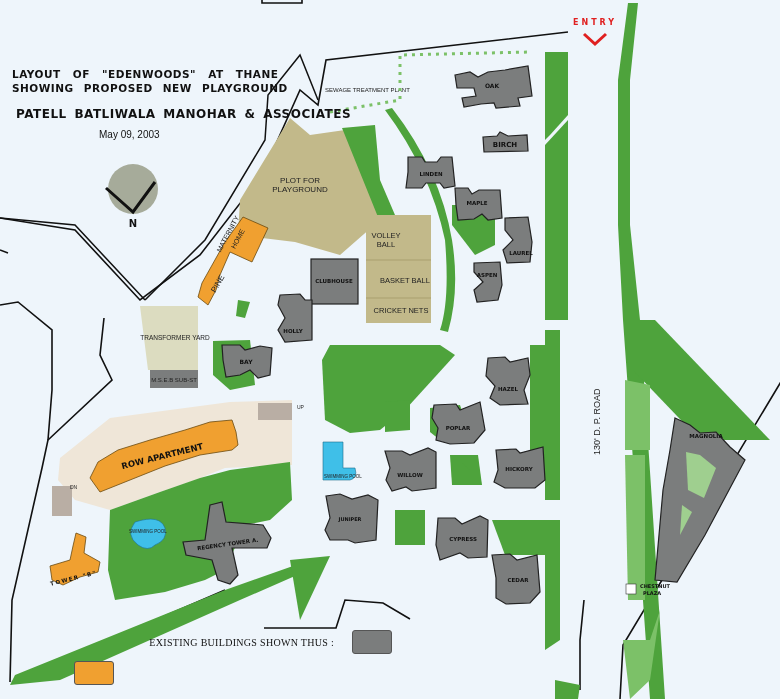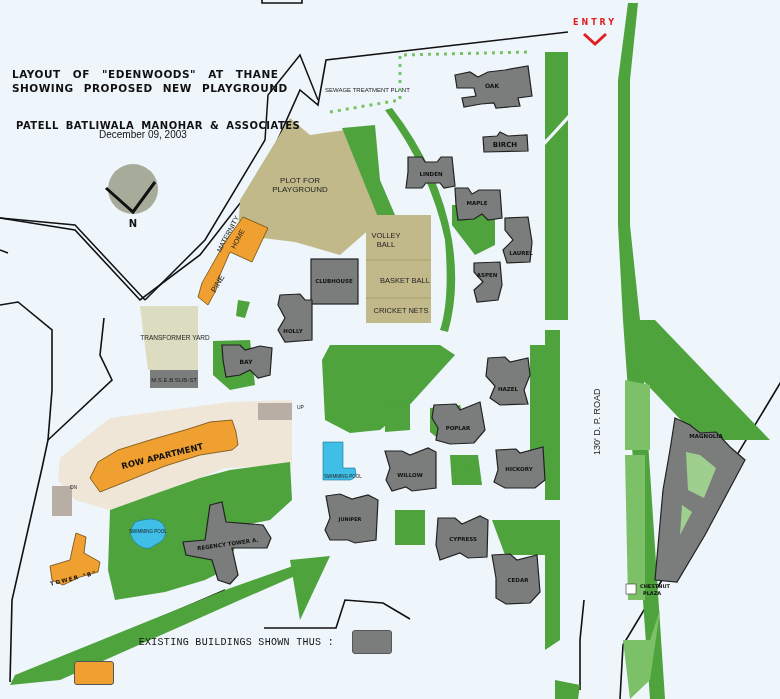--- a/index.html
+++ b/index.html
@@ -3,21 +3,21 @@
 <meta charset="utf-8">
 <style>
   html,body{margin:0;padding:0;}
   body{width:780px;height:699px;background:#eef5fb;overflow:hidden;position:relative;font-family:"DejaVu Sans",sans-serif;}
   #map{position:absolute;left:0;top:0;width:780px;height:699px;}
   .title{position:absolute;font-family:"DejaVu Sans",sans-serif;font-weight:bold;color:#111;font-size:10.5px;letter-spacing:0.5px;white-space:nowrap;}
   .date{position:absolute;font-family:"Liberation Sans",sans-serif;font-size:10px;color:#111;white-space:nowrap;}
   .lbl{font-family:"DejaVu Sans",sans-serif;font-weight:bold;fill:#111;}
   .lbl-plain{font-family:"Liberation Sans",sans-serif;fill:#222;}
   .legend-row{position:absolute;display:flex;align-items:center;}
-  .legend-text{font-family:Liberation Mono, monospace;font-size:10px;color:#111;width:260px;text-align:right;margin-right:18px;letter-spacing:0.3px;}
+  .legend-text{font-family:Liberation Serif, serif;font-size:10px;color:#111;width:260px;text-align:right;margin-right:18px;letter-spacing:0.3px;}
   .swatch{width:38px;height:22px;border-radius:3px;border:1px solid #555;}
   .entry{position:absolute;left:573px;top:18px;color:#e02020;font-family:"DejaVu Sans",sans-serif;font-weight:bold;font-size:8px;letter-spacing:3px;}
 </style>
 </head>
 <body>
 
 <svg id="map" viewBox="0 0 780 699" xmlns="http://www.w3.org/2000/svg">
 
   <g fill="none" stroke="#111" stroke-width="1.6">
     <polyline points="0,0 0,0"></polyline>
@@ -188,22 +188,22 @@
 
   <g>
     <circle cx="133" cy="189" r="25" fill="#a6ab9a"></circle>
     <polyline points="106,188 133,212 155,182" fill="none" stroke="#111" stroke-width="3"></polyline>
   </g>
   <text class="lbl" font-size="10" x="133" y="227" text-anchor="middle">N</text>
 </svg>
 
 <div class="title" style="left:12px;top:68px;word-spacing:8px;">LAYOUT OF "EDENWOODS" AT THANE</div>
 <div class="title" style="left:12px;top:82px;word-spacing:6px;">SHOWING PROPOSED NEW PLAYGROUND</div>
-<div class="title" style="left:16px;top:120px;font-size:10px;word-spacing:3px;">PATELL BATLIWALA MANOHAR &amp; ASSOCIATES</div>
-<div class="date" style="left:99px;top:129px;">December 09, 2003</div>
+<div class="title" style="left:16px;top:107px;font-size:12px;word-spacing:3px;">PATELL BATLIWALA MANOHAR &amp; ASSOCIATES</div>
+<div class="date" style="left:99px;top:129px;">May 09, 2003</div>
 
 <div class="entry">ENTRY</div>
 
 <div class="legend-row" style="left:74px;top:630px;">
   <span class="legend-text">EXISTING  BUILDINGS   SHOWN THUS :</span>
   <span class="swatch" style="background:#7b7d7d;"></span>
 </div>
 <div class="legend-row" style="left:74px;top:661px;">
   <span class="swatch" style="background:#f0a030;"></span>
 </div>

